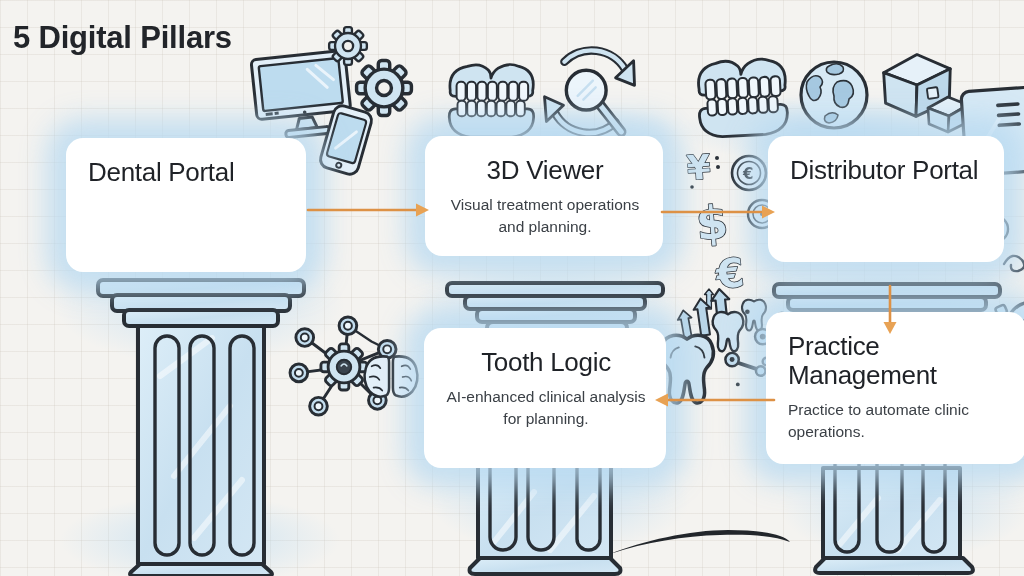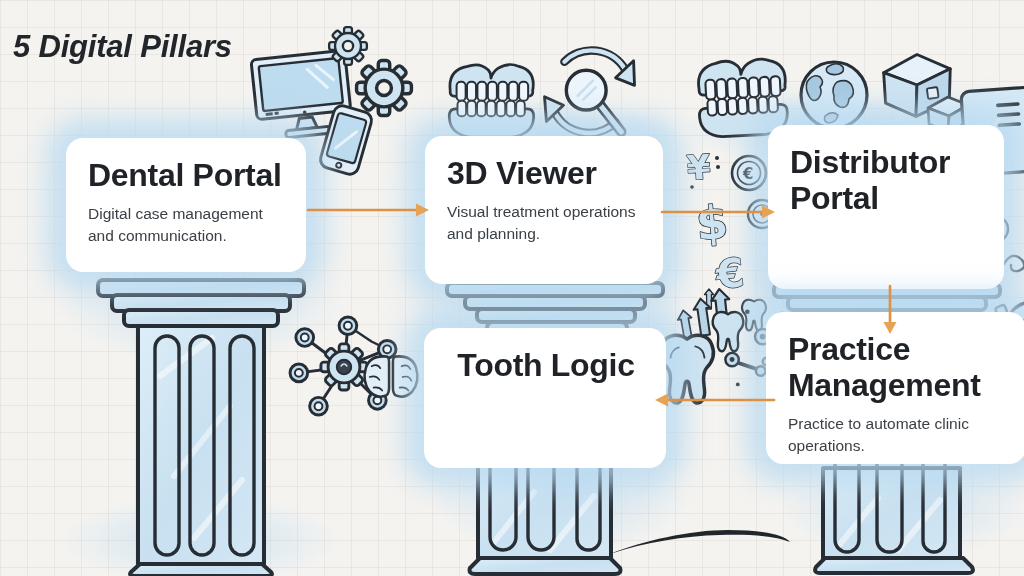--- a/index.html
+++ b/index.html
@@ -14,29 +14,29 @@
   }
   .abs{position:absolute;}
   .haze{position:absolute;pointer-events:none;
     background:radial-gradient(ellipse closest-side, rgba(183,218,242,0.65), rgba(183,218,242,0));}
   .card{
     position:absolute;background:#ffffff;border-radius:17px;
     box-shadow:0 0 26px 20px rgba(184,218,241,0.78);
     padding:20px 20px 16px 22px;box-sizing:border-box;
   }
   .card h2{
-    margin:0;font-size:32px;line-height:1.12;font-weight:bold;
+    margin:0;font-size:26px;line-height:1.12;font-weight:normal;
     color:#1f2227;letter-spacing:-0.3px;
   }
   .card p{
     margin:9px 0 0 0;font-size:15.5px;line-height:1.42;color:#3b4046;
   }
   #page-title{
-    position:absolute;left:13px;top:29px;font-size:31px;font-weight:bold;
-    color:#22252a;letter-spacing:-0.2px;font-style:italic;
+    position:absolute;left:13px;top:20px;font-size:31px;font-weight:bold;
+    color:#22252a;letter-spacing:-0.2px;
   }
   svg{display:block;overflow:visible;}
   svg *{stroke-linejoin:round;stroke-linecap:round;}
   .sym{font-family:"DejaVu Sans", sans-serif;font-weight:bold;}
 </style>
 </head>
 <body>
 
 <div id="canvas">
 
@@ -390,34 +390,34 @@
       <line x1="18" y1="50" x2="24" y2="49"></line>
         <line x1="22" y1="63" x2="27" y2="60"></line>
       <line x1="36" y1="68" x2="36" y2="62"></line>
     </g>
     <circle cx="36" cy="46" r="2.4" fill="#2a3138"></circle>
     <line x1="36" y1="46" x2="27" y2="38" stroke="#2a3138" stroke-width="2.2"></line>
   </svg>
 
   <div class="card" style="left:66px;top:138px;width:240px;height:134px;z-index:4;">
     <h2>Dental Portal</h2>
-    <p>Digital case management and communication.</p>
   </div>
 
-  <div class="card" style="left:425px;top:136px;width:238px;height:148px;z-index:4;">
+  <div class="card" style="left:425px;top:136px;width:238px;height:120px;z-index:4;text-align:center;">
     <h2>3D Viewer</h2>
     <p>Visual treatment operations and planning.</p>
   </div>
 
-  <div class="card" style="left:768px;top:125px;width:236px;height:164px;z-index:4;">
+  <div class="card" style="left:768px;top:136px;width:236px;height:126px;z-index:4;">
     <h2>Distributor Portal</h2>
   </div>
 
   <div class="card" style="left:424px;top:328px;width:242px;height:140px;z-index:4;text-align:center;">
     <h2>Tooth Logic</h2>
+    <p>AI-enhanced clinical analysis for planning.</p>
   </div>
 
   <div class="card" style="left:766px;top:312px;width:260px;height:152px;z-index:4;">
     <h2>Practice Management</h2>
     <p>Practice to automate clinic operations.</p>
   </div>
 
   <svg class="abs" style="left:304px;top:200px;z-index:5;" width="126" height="20" viewBox="0 0 126 20">
     <line x1="4" y1="10" x2="112" y2="10" stroke="#dd9145" stroke-width="2.6"></line>
     <path d="M112,3.5 L125,10 L112,16.5 Z" fill="#e8a254"></path>

